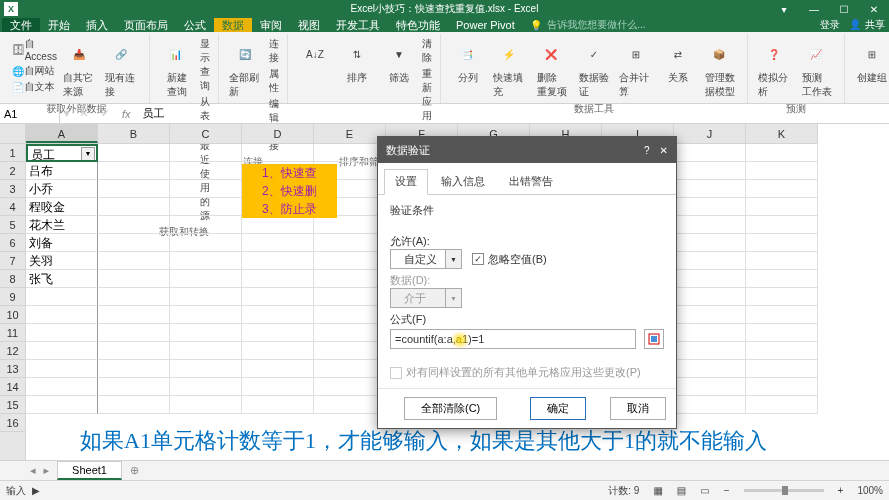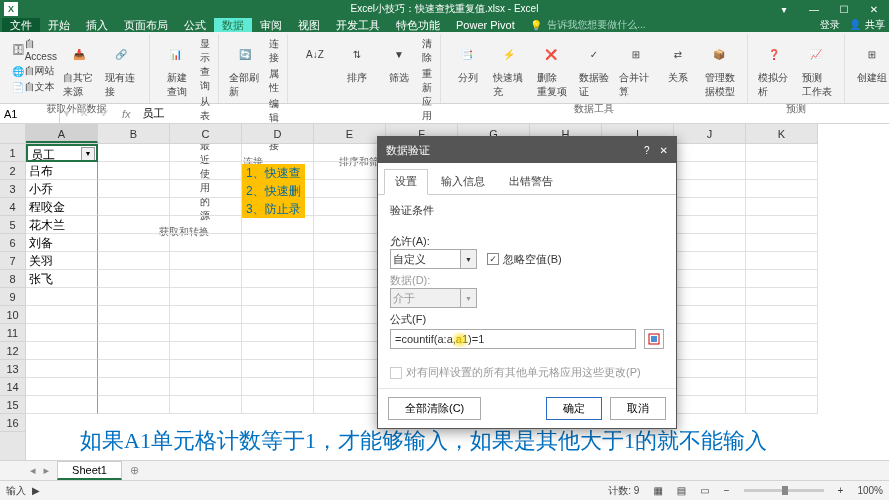--- a/index.html
+++ b/index.html
@@ -6,21 +6,21 @@
 body { width: 889px; height: 500px; background: #fff; overflow: hidden; font-size: 11px; position: relative; }
 
 .titlebar { height: 18px; background: #217346; color: #fff; display: flex; align-items: center; justify-content: center; position: relative; font-size: 10px; }
 .titlebar .win-controls { position: absolute; right: 0; top: 0; display: flex; }
 .titlebar .win-btn { width: 30px; height: 18px; display: flex; align-items: center; justify-content: center; cursor: pointer; font-size: 10px; color: #fff; }
 .titlebar .logo { position: absolute; left: 4px; top: 2px; width: 14px; height: 14px; background: #fff; color: #217346; display: flex; align-items: center; justify-content: center; font-weight: bold; font-size: 9px; }
 
 .menubar { height: 14px; background: #217346; display: flex; align-items: center; padding-left: 2px; }
 .menu-tab { padding: 0 8px; font-size: 11px; color: #fff; cursor: pointer; height: 14px; display: flex; align-items: center; }
 .menu-tab.file { background: #0d5a32; }
-.menu-tab.active { background: #5eead4; color: #217346; }
+.menu-tab.active { background: #eab308; color: #217346; }
 .menubar .right-area { margin-left: auto; display: flex; align-items: center; color: #fff; font-size: 10px; padding-right: 4px; }
 .tellme { color: #a8d4c0; font-size: 10px; margin-left: 8px; display: flex; align-items: center; gap: 4px; }
 
 .ribbon { height: 72px; background: #f3f3f3; border-bottom: 1px solid #d4d4d4; display: flex; padding: 2px 4px 0 4px; }
 .ribbon-group { display: flex; flex-direction: column; align-items: center; padding: 0 6px; border-right: 1px solid #e0e0e0; }
 .ribbon-group:last-child { border-right: none; }
 .ribbon-controls { display: flex; flex: 1; align-items: flex-start; padding-top: 2px; }
 .ribbon-btn-lg { display: flex; flex-direction: column; align-items: center; padding: 2px 4px; cursor: pointer; font-size: 10px; color: #444; min-width: 42px; }
 .ribbon-btn-lg .icon-box { width: 28px; height: 32px; display: flex; align-items: center; justify-content: center; margin-bottom: 1px; }
 .ribbon-btn-sm { display: flex; align-items: center; padding: 1px 2px; cursor: pointer; font-size: 10px; color: #444; }
@@ -40,44 +40,44 @@
 .col-header.selected { background: #d2d2d2; border-bottom: 2px solid #217346; }
 .row-header { height: 18px; border-bottom: 1px solid #d4d4d4; text-align: center; font-size: 11px; line-height: 18px; color: #333; }
 
 .grid { flex: 1; position: relative; }
 .row { display: flex; height: 18px; }
 .cell { width: 72px; height: 18px; border-right: 1px solid #e0e0e0; border-bottom: 1px solid #e0e0e0; padding: 0 3px; font-size: 12px; line-height: 18px; overflow: hidden; white-space: nowrap; }
 .cell.selected { border: 2px solid #217346; position: relative; z-index: 2; }
 .cell.filter-cell { background: #fff; position: relative; }
 .filter-arrow { position: absolute; right: 1px; top: 1px; width: 14px; height: 14px; border: 1px solid #999; display: flex; align-items: center; justify-content: center; font-size: 7px; background: #f0f0f0; }
 .highlight-cells { position: absolute; left: 216px; top: 20px; }
-.hl-row { background: #ffc000; font-size: 12px; color: #0369a1; padding: 0 4px; height: 18px; line-height: 18px; }
+.hl-row { background: #ffc000; font-size: 12px; color: #a21caf; padding: 0 20px; height: 18px; line-height: 18px; }
 .col-a-border { border-right: 1px solid #999; }
 
 .dialog { position: absolute; left: 377px; top: 136px; width: 300px; background: #fff; border: 1px solid #555; box-shadow: 0 3px 12px rgba(0,0,0,0.4); z-index: 100; }
 .dialog-title { height: 26px; background: #555; color: #fff; display: flex; align-items: center; padding: 0 8px; font-size: 11px; }
 .dialog-title .dlg-btns { margin-left: auto; display: flex; gap: 10px; }
 .dlg-btn { cursor: pointer; font-size: 10px; color: #fff; }
 .dialog-tabs { display: flex; border-bottom: 1px solid #ccc; padding: 6px 6px 0 6px; gap: 2px; }
 .dlg-tab { padding: 4px 10px; font-size: 11px; cursor: pointer; border: 1px solid transparent; color: #444; }
 .dlg-tab.active { border: 1px solid #ccc; border-bottom: 1px solid #fff; background: #fff; margin-bottom: -1px; }
 .dialog-body { padding: 8px 12px; font-size: 11px; color: #333; }
 .dlg-section-label { margin-bottom: 16px; }
 .dlg-row { display: flex; align-items: center; gap: 10px; margin-bottom: 4px; }
-.dlg-select { width: 87px; height: 20px; border: 1px solid #aaa; background: #fff; font-size: 11px; padding: 0 2px; display: flex; align-items: center; position: relative; }
+.dlg-select { width: 72px; height: 20px; border: 1px solid #aaa; background: #fff; font-size: 11px; padding: 0 13px; display: flex; align-items: center; position: relative; }
 .dlg-select .sel-arrow { position: absolute; right: 0; top: 0; width: 16px; height: 100%; border-left: 1px solid #aaa; display: flex; align-items: center; justify-content: center; font-size: 7px; background: #f0f0f0; }
 .dlg-select.disabled { background: #f0f0f0; color: #999; }
 .dlg-check { display: flex; align-items: center; gap: 4px; }
 .dlg-checkbox { width: 12px; height: 12px; border: 1px solid #888; display: flex; align-items: center; justify-content: center; font-size: 9px; }
 .dlg-input-row { display: flex; align-items: center; gap: 4px; margin-top: 2px; margin-bottom: 10px; }
 .dlg-input { flex: 1; height: 20px; border: 1px solid #aaa; padding: 0 4px; font-size: 11px; position: relative; display: flex; align-items: center; }
 .dlg-range-btn { width: 20px; height: 20px; border: 1px solid #aaa; margin-left: 4px; cursor: pointer; display: flex; align-items: center; justify-content: center; }
 .cursor-glow { position: absolute; width: 22px; height: 16px; background: radial-gradient(circle, rgba(255,220,0,0.9) 0%, rgba(255,220,0,0) 70%); border-radius: 50%; left: 58px; top: 2px; }
 .dialog-footer { display: flex; padding: 8px 10px; border-top: 1px solid #e5e5e5; gap: 8px; }
-.dlg-btn-footer { padding: 3px 16px; border: 1px solid #aaa; background: #fff; font-size: 11px; cursor: pointer; }
+.dlg-btn-footer { padding: 3px 16px; border: 1px solid #aaa; background: #fff; font-size: 11px; cursor: pointer; margin-left: 16px; }
 .dlg-btn-footer.primary { border: 1px solid #2a6dc0; }
 
 .annotation { position: absolute; left: 80px; top: 426px; font-size: 22px; color: #0070c0; font-family: "Microsoft YaHei"; }
 
 .statusbar { position: absolute; bottom: 0; left: 0; right: 0; height: 20px; background: #f3f3f3; border-top: 1px solid #d4d4d4; display: flex; align-items: center; font-size: 10px; color: #444; padding: 0 6px; }
 .sheet-tabs { position: absolute; bottom: 20px; left: 0; right: 0; height: 20px; background: #f3f3f3; border-top: 1px solid #d4d4d4; display: flex; align-items: center; padding-left: 30px; font-size: 11px; }
 .sheet-tab { padding: 2px 14px; background: #fff; border: 1px solid #ccc; border-bottom: 2px solid #217346; cursor: pointer; }
 .status-right { margin-left: auto; display: flex; align-items: center; gap: 14px; }
 .zoom-bar { width: 80px; height: 3px; background: #ccc; position: relative; }
 .zoom-handle { position: absolute; left: 38px; top: -3px; width: 6px; height: 9px; background: #888; }

